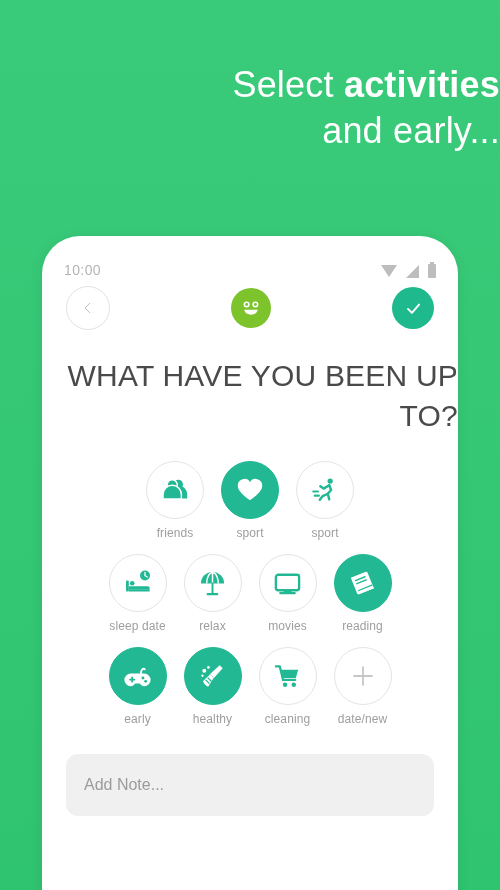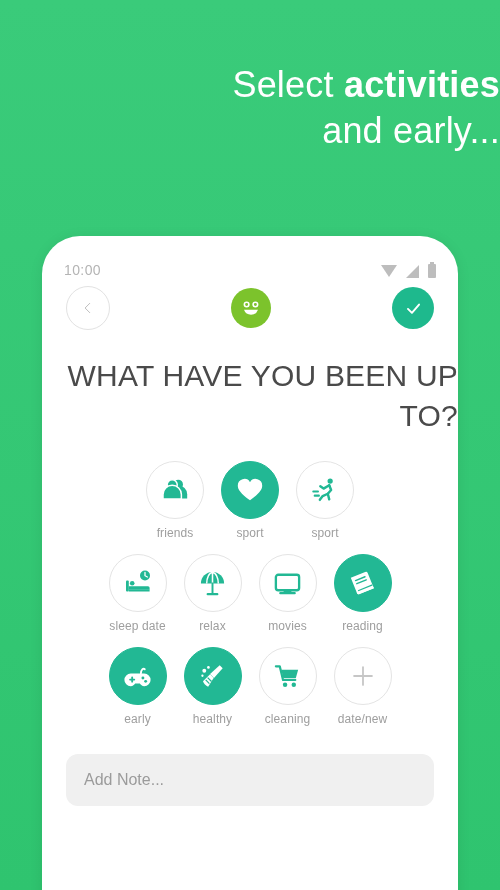--- a/index.html
+++ b/index.html
@@ -184,21 +184,21 @@
     font-size: 12px;
     color: #9e9e9e;
     white-space: nowrap;
     letter-spacing: 0.1px;
   }
 
   
   .note-wrap { padding: 14px 24px 0 24px; }
   .note-field {
     width: 100%;
-    height: 52px;
+    height: 62px;
     background: #f0f0f0;
     border: none;
     border-radius: 12px;
     box-sizing: border-box;
     padding: 0 18px;
     font-size: 16px;
     color: #a21caf;
     font-family: "Liberation Sans", sans-serif;
     outline: none;
   }

